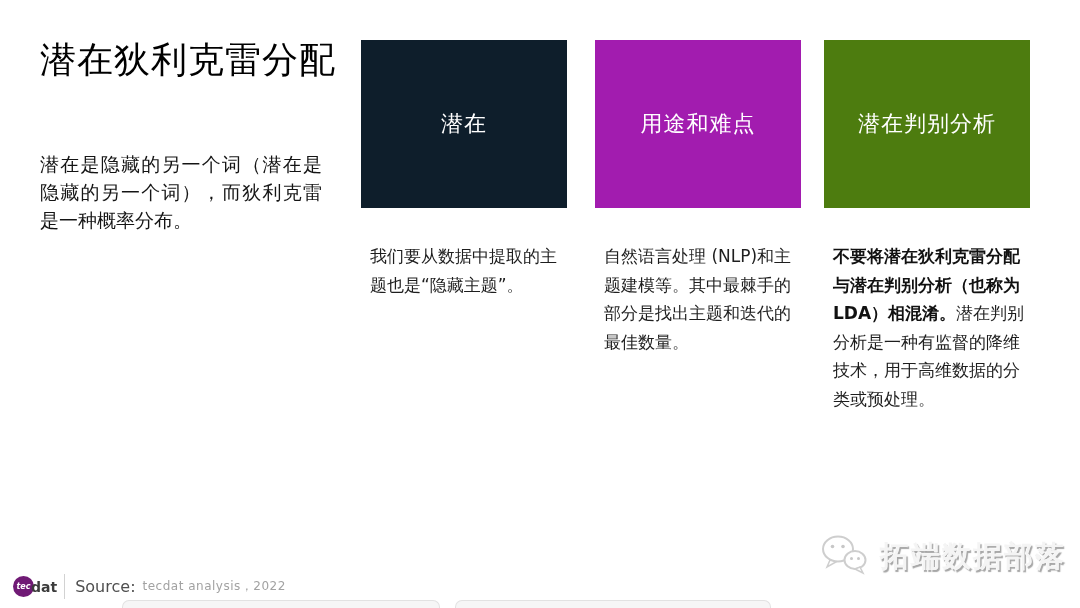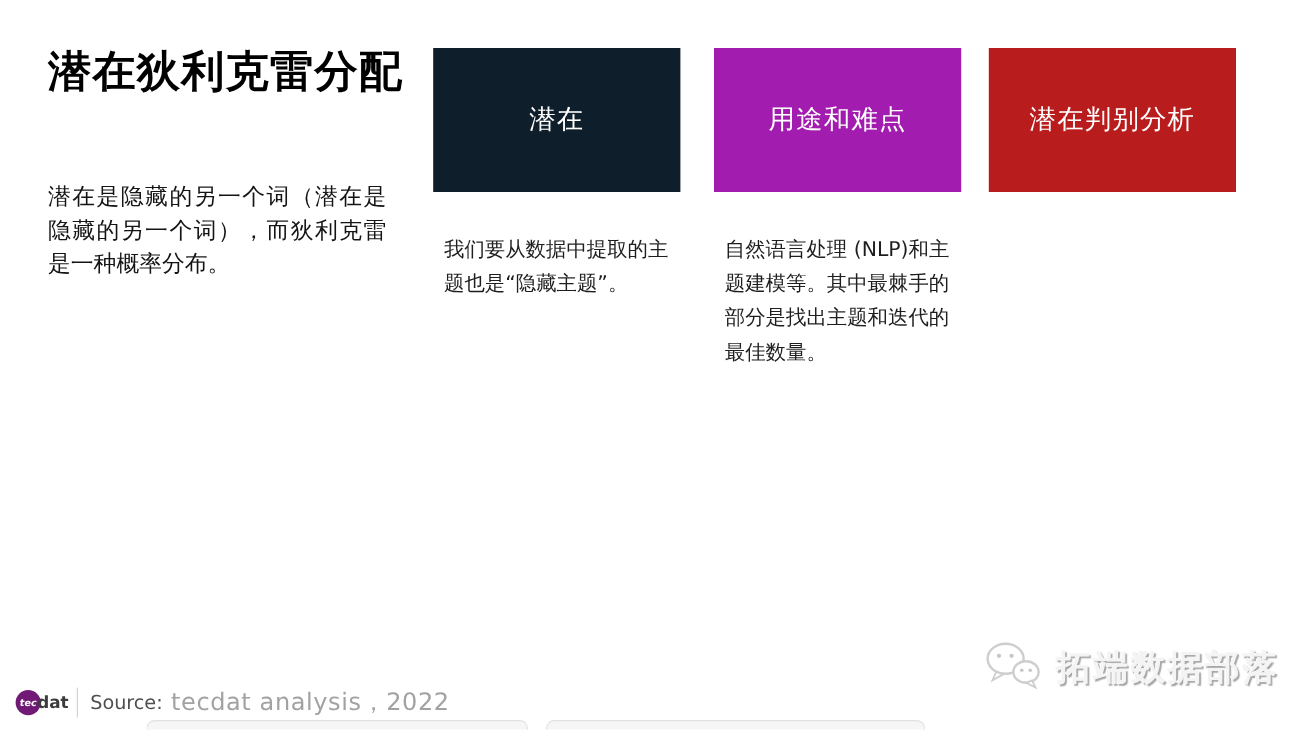--- a/index.html
+++ b/index.html
@@ -7,37 +7,37 @@
   body {
     position:relative;
     background:#ffffff;
     overflow:hidden;
     font-family:"DejaVu Sans","Liberation Sans",sans-serif;
   }
 
   .slide-title {
     position:absolute; left:40px; top:36px;
     font-family:"DejaVu Serif","Liberation Serif",serif;
-    font-weight:bold; font-size:36px; letter-spacing:1px;
+    font-weight:normal; font-size:36px; letter-spacing:1px;
     color:#000;
   }
 
   .slide-intro {
     position:absolute; left:40px; top:150px; width:282px;
     font-size:19px; line-height:28px; color:#141414;
     text-align:justify;
   }
 
   .col { position:absolute; top:40px; width:206px; }
   .col-1 { left:361px; }
   .col-2 { left:595px; }
   .col-3 { left:824px; }
 
   .col-header {
-    height:120px;
+    height:168px;
     display:flex; align-items:center; justify-content:center;
     color:#ffffff;
     font-family:"DejaVu Serif","Liberation Serif",serif;
     font-size:22px; letter-spacing:1px;
   }
 
   .col-body {
     margin-top:34px; padding-left:9px; padding-right:1px;
     font-size:17px; line-height:28.5px; color:#1e1e1e;
   }
@@ -56,21 +56,21 @@
   }
   .logo-suffix {
     font-size:14px; font-weight:bold; color:#3c3c3c;
     margin-left:-3px; letter-spacing:0;
   }
   .footer-divider {
     width:1px; height:25px; background:#d2d2d2;
     margin:0 10px 0 7px;
   }
   .source-label { font-size:16px; font-weight:normal; color:#4f4f4f; }
-  .source-value { font-size:20px; color:#a2a2a2; margin-left:7px; letter-spacing:0.5px; }
+  .source-value { font-size:12px; color:#a2a2a2; margin-left:7px; letter-spacing:0.5px; }
 
   .watermark {
     position:absolute; right:14px; top:534px;
     display:flex; align-items:center; gap:12px;
   }
   .wm-icon { flex:none; opacity:0.9; }
   .wm-text {
     font-size:29px; font-weight:600; letter-spacing:2px;
     color:#f4f4f4;
     text-shadow:-0.5px -0.5px 0 #ffffff, 1.5px 1.5px 1px #a6a6a6;
@@ -99,23 +99,24 @@
 </div>
 
 <div class="col col-2">
   <div class="col-header" style="background-color: #a21caf;">
     <span>用途和难点</span>
   </div>
   <p class="col-body">自然语言处理 (NLP)和主题建模等。其中最棘手的部分是找出主题和迭代的最佳数量。</p>
 </div>
 
 <div class="col col-3">
-  <div class="col-header" style="background-color: #b91c1c;">
+  <div class="col-header" style="background-color: #4d7c0f;">
     <span>潜在判别分析</span>
   </div>
+  <p class="col-body"><span class="bold">不要将潜在狄利克雷分配与潜在判别分析（也称为LDA）相混淆。</span><span>潜在判别分析是一种有监督的降维技术，用于高维数据的分类或预处理。</span></p>
 </div>
 
 <div class="footer">
   <span class="logo-circle">tec</span>
   <span class="logo-suffix">dat</span>
   <span class="footer-divider"></span>
   <span class="source-label">Source:</span>
   <span class="source-value">tecdat analysis，2022</span>
 </div>
 

